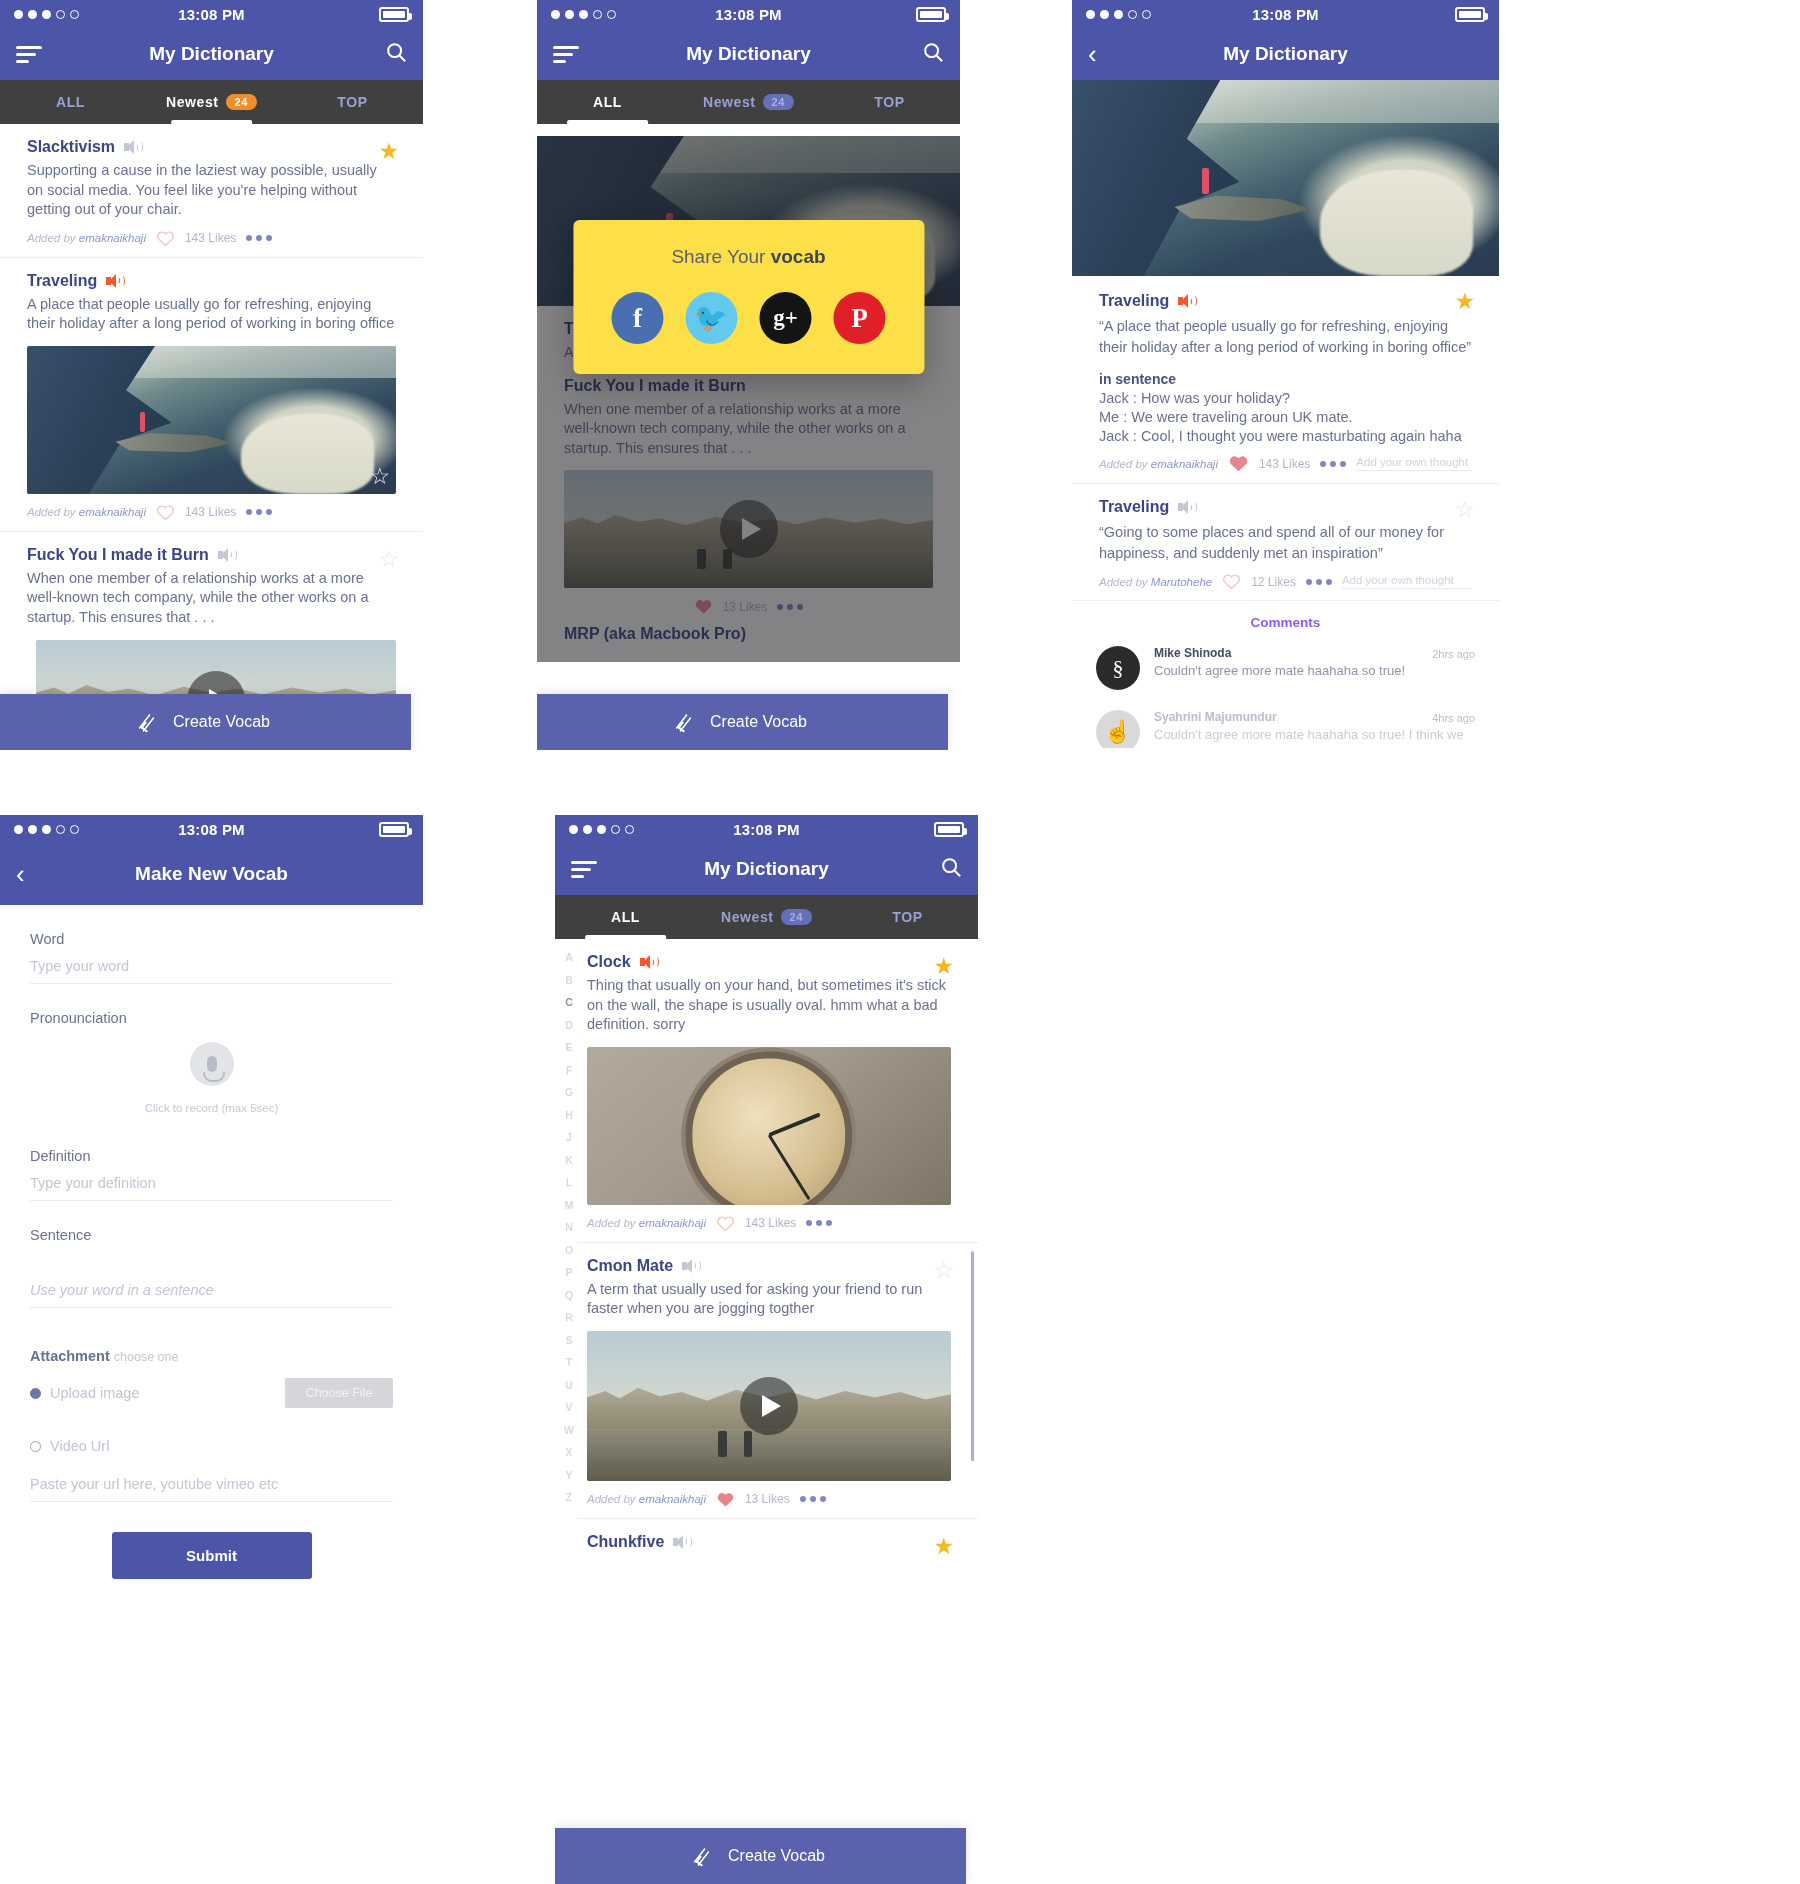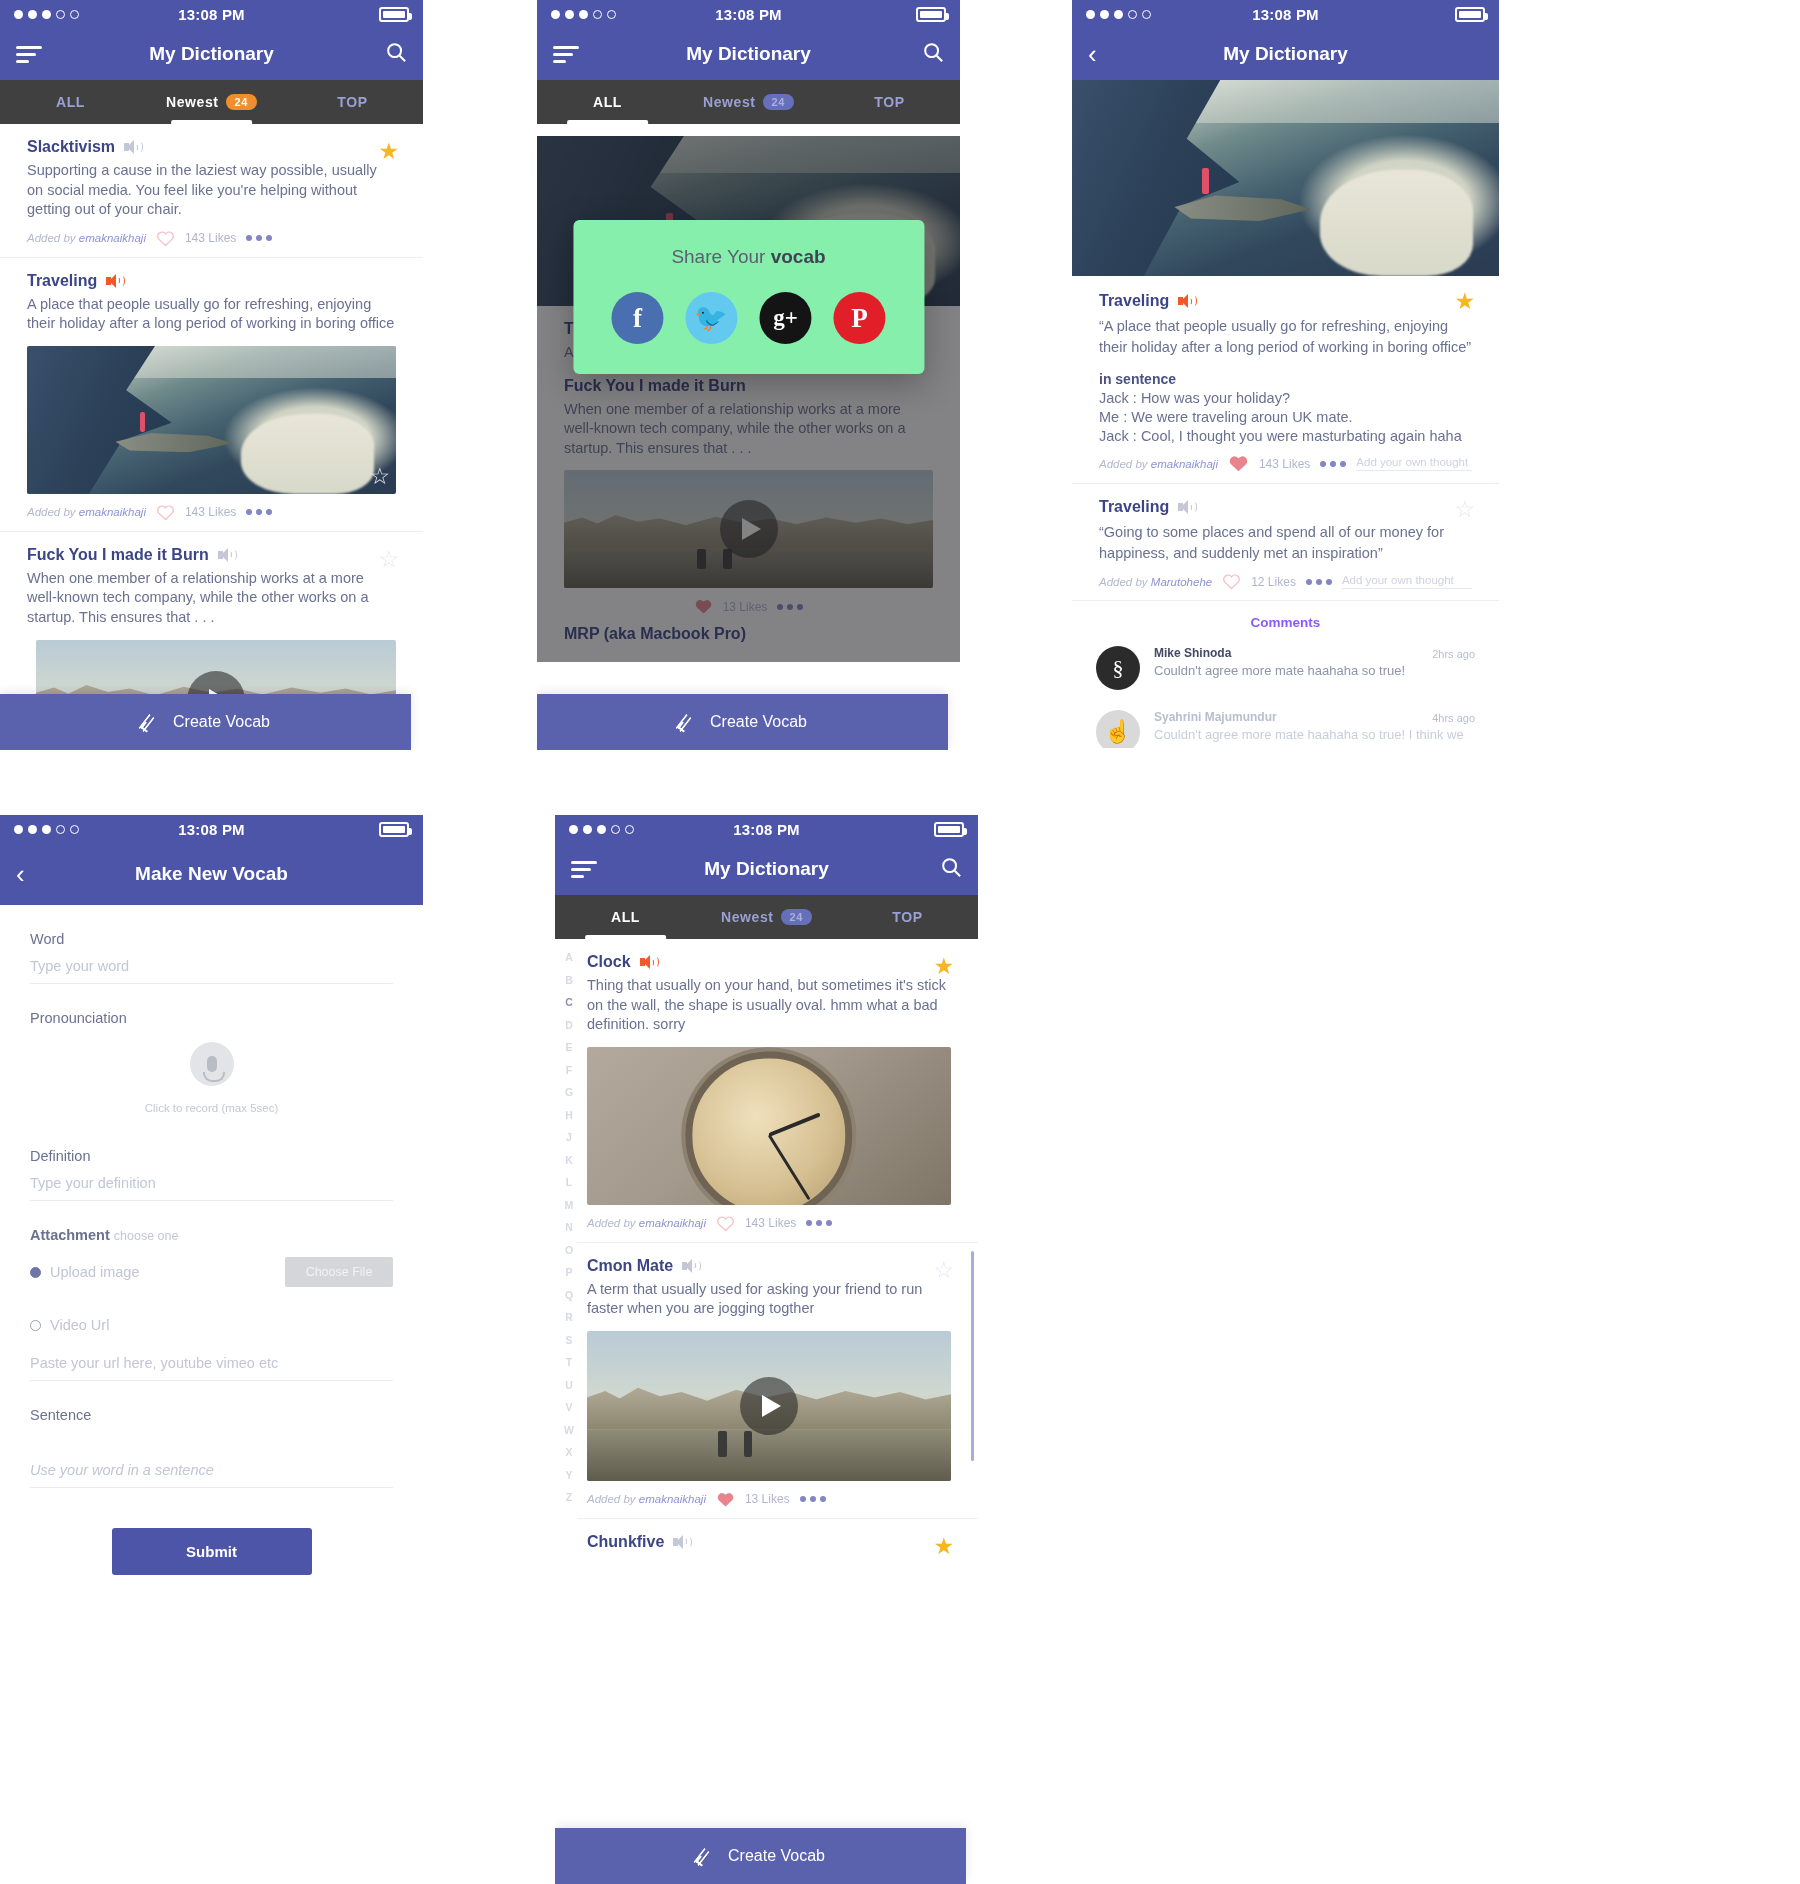--- a/index.html
+++ b/index.html
@@ -112,21 +112,21 @@
       box-shadow:0 -2px 10px rgba(0,0,0,.10); }
   .pencil { width:20px; height:20px; position:relative; }
   .pencil:before { content:""; position:absolute; left:2px; top:2px; width:3px; height:18px; background:transparent;
       border-left:2px solid #fff; border-right:2px solid #fff; transform:rotate(38deg); transform-origin:center;
       border-radius:1px; }
   .pencil:after { content:""; position:absolute; left:1px; bottom:1px; width:6px; height:6px; border-left:2px solid #fff;
       border-bottom:2px solid #fff; transform:rotate(38deg); }
 
   
   .overlay { position:absolute; inset:0; background:rgba(30,30,34,.55); }
-  .sheet { position:absolute; left:50%; transform:translateX(-50%); width:83%; background:#86efac; border-radius:6px;
+  .sheet { position:absolute; left:50%; transform:translateX(-50%); width:83%; background:#fde047; border-radius:6px;
       box-shadow:0 10px 34px rgba(0,0,0,.28); padding:26px 0 30px; text-align:center; }
   .sheet h3 { font-size:19px; color:#5b6070; font-weight:normal; }
   .sheet h3 b { color:#3f4455; }
   .socials { display:flex; justify-content:center; gap:22px; margin-top:24px; }
   .soc { width:52px; height:52px; border-radius:50%; display:flex; align-items:center; justify-content:center;
       color:#fff; font-weight:bold; font-size:27px; cursor:pointer; font-family:"Liberation Serif", serif; }
   .soc.fb { background:#4a6fb0; } .soc.tw { background:#63c9ef; } .soc.gp { background:#141414; font-size:23px; }
   .soc.pin { background:#e01f28; }
 
   
@@ -528,38 +528,38 @@
         <div class="flabel">Pronounciation</div>
         <div class="mic">
             <div class="m"></div>
           </div>
         <div class="mhint">Click to record (max 5sec)</div>
       </div>
       <div class="fgroup" style="margin-top:34px;">
         <div class="flabel">Definition</div>
         <div class="finput">Type your definition</div>
       </div>
+      <div class="fgroup" style="margin-bottom:40px;">
+        <div class="flabel">Sentence</div>
+        <div class="finput" style="font-style:italic;padding-top:28px;">Use your word in a sentence</div>
+      </div>
       <div class="fgroup">
         <div class="flabel"><b>Attachment</b> <small>choose one</small></div>
         <div style="display:flex;align-items:center;justify-content:space-between;margin-top:14px;">
           <div class="radio">
               <span class="rdot on"></span>
               <span>Upload image</span>
             </div>
           <div class="choosefile">Choose File</div>
         </div>
         <div class="radio" style="margin-top:30px;">
             <span class="rdot"></span>
             <span>Video Url</span>
           </div>
         <div class="finput" style="margin-top:22px;">Paste your url here, youtube vimeo etc</div>
-      </div>
-      <div class="fgroup" style="margin-bottom:40px;">
-        <div class="flabel">Sentence</div>
-        <div class="finput" style="font-style:italic;padding-top:28px;">Use your word in a sentence</div>
       </div>
       <div class="submit">Submit</div>
     </div>
   </div>
 
   <div class="phone" style="left:555px;top:815px;width:423px;height:1069px;">
     <div class="statusbar">
       <div class="dots">
         <i class="dot"></i>
           <i class="dot"></i>

